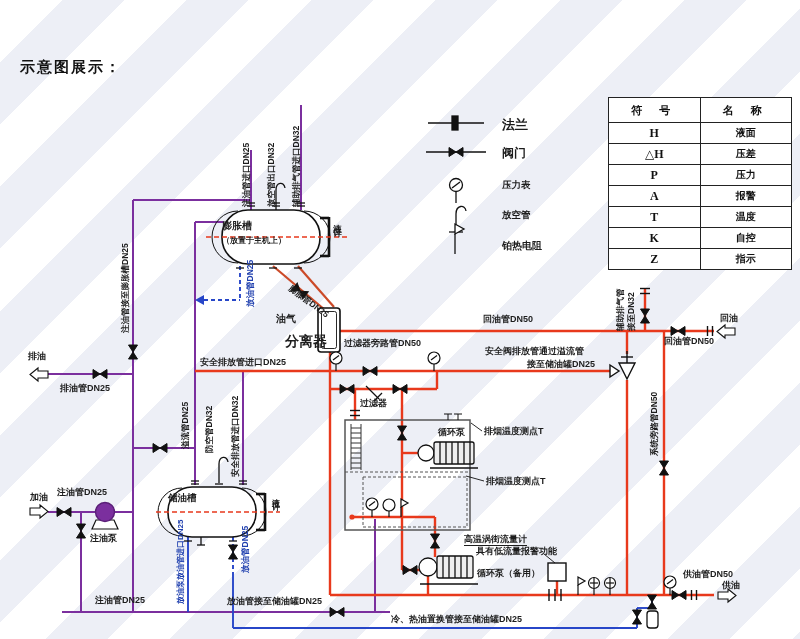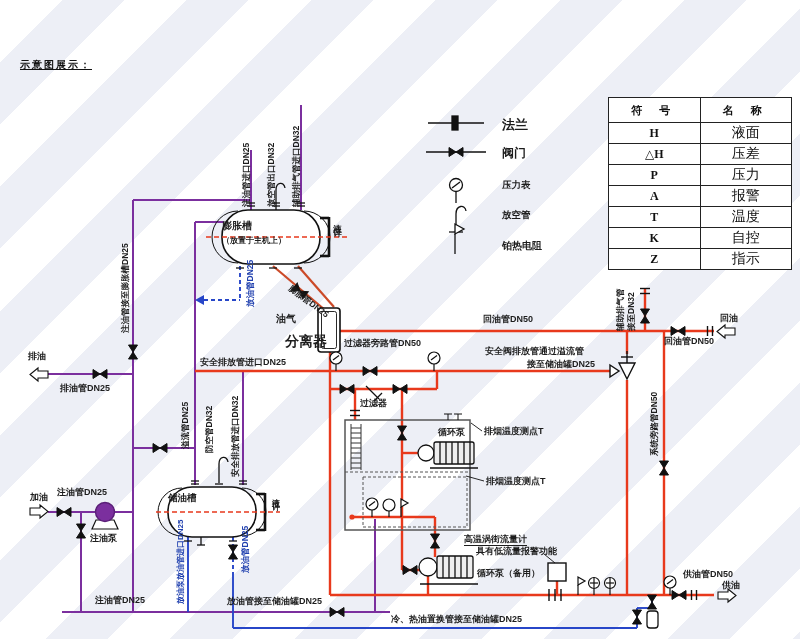--- a/index.html
+++ b/index.html
@@ -10,33 +10,33 @@
   }
   .stage svg{position:absolute;left:0;top:0;}
   .lab{position:absolute;white-space:nowrap;font-size:9px;font-weight:bold;color:#1d1d1d;line-height:1.1;}
   .vlab{position:absolute;white-space:nowrap;font-size:8.5px;font-weight:bold;color:#1d1d1d;
         transform:rotate(-90deg);transform-origin:0 0;line-height:11px;}
   .vlab.blue{color:#1f3fae;}
   .dlab{position:absolute;white-space:nowrap;font-size:8.5px;font-weight:bold;color:#1d1d1d;
         transform:rotate(37deg);transform-origin:0 0;}
   .ulab{position:absolute;writing-mode:vertical-rl;text-orientation:upright;
         font-size:8.5px;font-weight:bold;color:#1d1d1d;letter-spacing:2px;}
-  .title{position:absolute;left:20px;top:58px;font-size:10px;font-weight:bold;color:#111;letter-spacing:2px;text-decoration:underline;}
+  .title{position:absolute;left:20px;top:58px;font-size:15px;font-weight:bold;color:#111;letter-spacing:2px;}
   .tank-label{position:absolute;text-align:left;font-weight:bold;color:#1d1d1d;}
   .underline{border-bottom:1px solid #1d1d1d;padding-bottom:1px;}
   table.legend{
     position:absolute;left:608px;top:97px;width:184px;border-collapse:collapse;
     background:#fff;table-layout:fixed;
   }
   table.legend td,table.legend th{
     border:1.4px solid #222;text-align:center;vertical-align:middle;padding:0;color:#111;
   }
   table.legend th{height:24px;font-size:11px;letter-spacing:7px;font-weight:bold;}
   td.sym{height:20px;font-family:"Liberation Serif","DejaVu Serif",serif;font-weight:bold;font-size:12px;}
-  td.nm{height:20px;font-size:14px;font-weight:normal;}
+  td.nm{height:20px;font-size:10px;font-weight:bold;}
 </style>
 </head>
 <body>
 
 <div class="stage">
 
   <svg width="800" height="639">
     <defs>
       <g id="vlv">
         <path d="M-7,-4.5 L0,0 L-7,4.5 Z M7,-4.5 L0,0 L7,4.5 Z" fill="#111" stroke="#111" stroke-width="1"></path>

